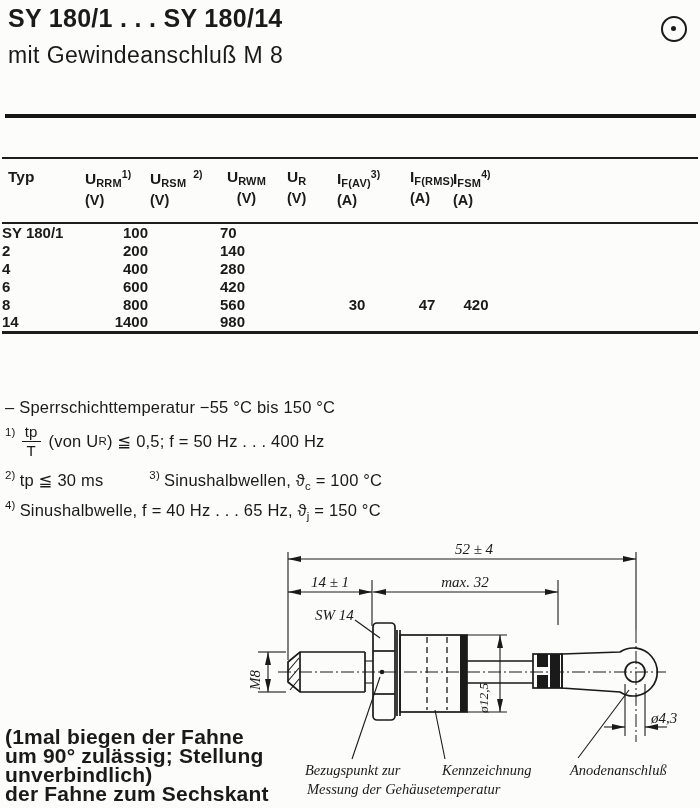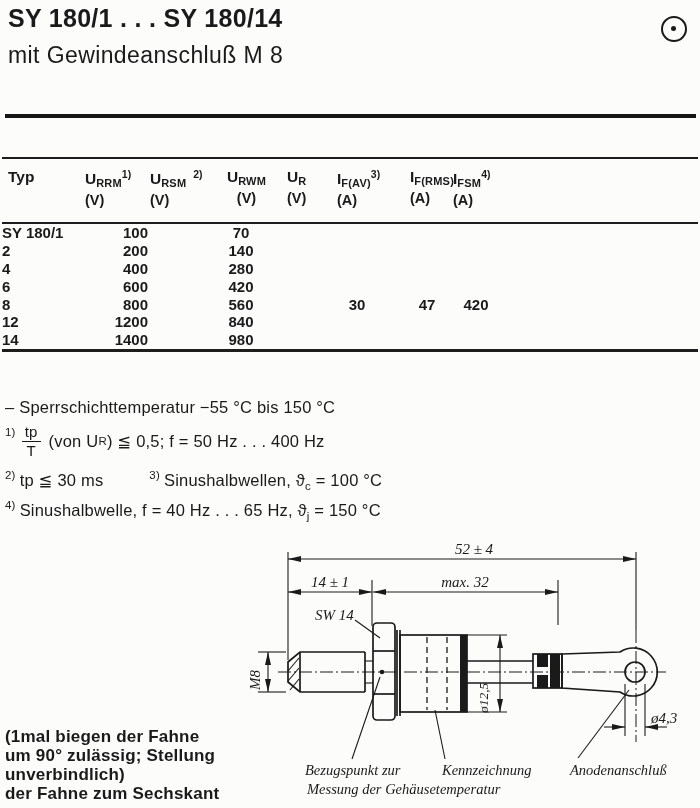--- a/index.html
+++ b/index.html
@@ -24,21 +24,21 @@
   .sym sup{font-size:10.5px;vertical-align:6px;}
   .sup-gap{margin-left:7px;}
   .unit{font-size:14.5px;margin-top:3px;}
   tbody td{font-size:15px;font-weight:bold;height:17.8px;line-height:17px;padding:0;white-space:nowrap;}
   .h0{padding-left:6px;} .h1 .sym,.h1 .unit{padding-left:21px;}
   .h3 .sym,.h3 .unit{padding-left:3px;text-align:center;} .h4 .sym,.h4 .unit{padding-left:17px;}
   .h5 .sym,.h5 .unit{padding-left:25px;} .h6 .sym,.h6 .unit{padding-left:30px;}
   .h7 .sym,.h7 .unit{padding-left:1px;}
   td.c0{padding-right:2px;}
   td.c1{text-align:right;padding-right:2px;}
-  td.c3{text-align:center;padding-right:8px;}
+  td.c3{text-align:left;padding-right:8px;}
   td.c5{text-align:center;padding-left:22px;}
   td.c6{text-align:center;padding-left:22px;}
   td.c7{text-align:center;}
   
   .note{position:absolute;left:5px;font-size:16.5px;letter-spacing:.2px;white-space:nowrap;}
   .note sup{font-size:11.5px;vertical-align:7px;margin-right:4px;}
   .n1{top:398px;}
   .n2{top:424px;display:flex;align-items:center;}
   .n2 sup{align-self:flex-start;margin-top:2px;}
   .n3{top:469px;} .n4{top:499px;}
@@ -52,21 +52,21 @@
   svg text{font-family:"Liberation Serif","DejaVu Serif",serif;font-style:italic;
            fill:#1a1a1a;font-size:15px;}
   svg text.lbl{font-size:14.5px;}
   svg text.sm{font-size:13.5px;}
   .ln{stroke:#1a1a1a;stroke-width:1.1;fill:none;}
   .out{stroke:#1a1a1a;stroke-width:1.7;fill:none;}
   .cl{stroke:#1a1a1a;stroke-width:1;fill:none;stroke-dasharray:13 3 2 3;}
   .dsh{stroke:#1a1a1a;stroke-width:1.3;fill:none;stroke-dasharray:6 4;}
   .ar{fill:#1a1a1a;stroke:none;}
   
-  .footnote{position:absolute;left:5px;top:727px;font-size:17px;font-weight:bold;
+  .footnote{position:absolute;left:5px;top:727px;font-size:21px;font-weight:bold;
             line-height:19px;letter-spacing:.2px;}
 </style>
 </head>
 <body>
 
 <div class="title">SY 180/1 . . . SY 180/14</div>
 <div class="proj">
     <div class="dot"></div>
   </div>
 <div class="subtitle">
@@ -172,31 +172,20 @@
         <td class="c1">800</td>
         <td class="c2"></td>
         <td class="c3">560</td>
         <td class="c4"></td>
         <td class="c5">30</td>
         <td class="c6">47</td>
         <td class="c7">420</td>
         <td class="c8"></td>
       </tr>
       <tr>
-        <td class="c0">12</td>
-        <td class="c1">1200</td>
-        <td class="c2"></td>
-        <td class="c3">840</td>
-        <td class="c4"></td>
-        <td class="c5"></td>
-        <td class="c6"></td>
-        <td class="c7"></td>
-        <td class="c8"></td>
-      </tr>
-      <tr>
         <td class="c0">14</td>
         <td class="c1">1400</td>
         <td class="c2"></td>
         <td class="c3">980</td>
         <td class="c4"></td>
         <td class="c5"></td>
         <td class="c6"></td>
         <td class="c7"></td>
         <td class="c8"></td>
       </tr>

